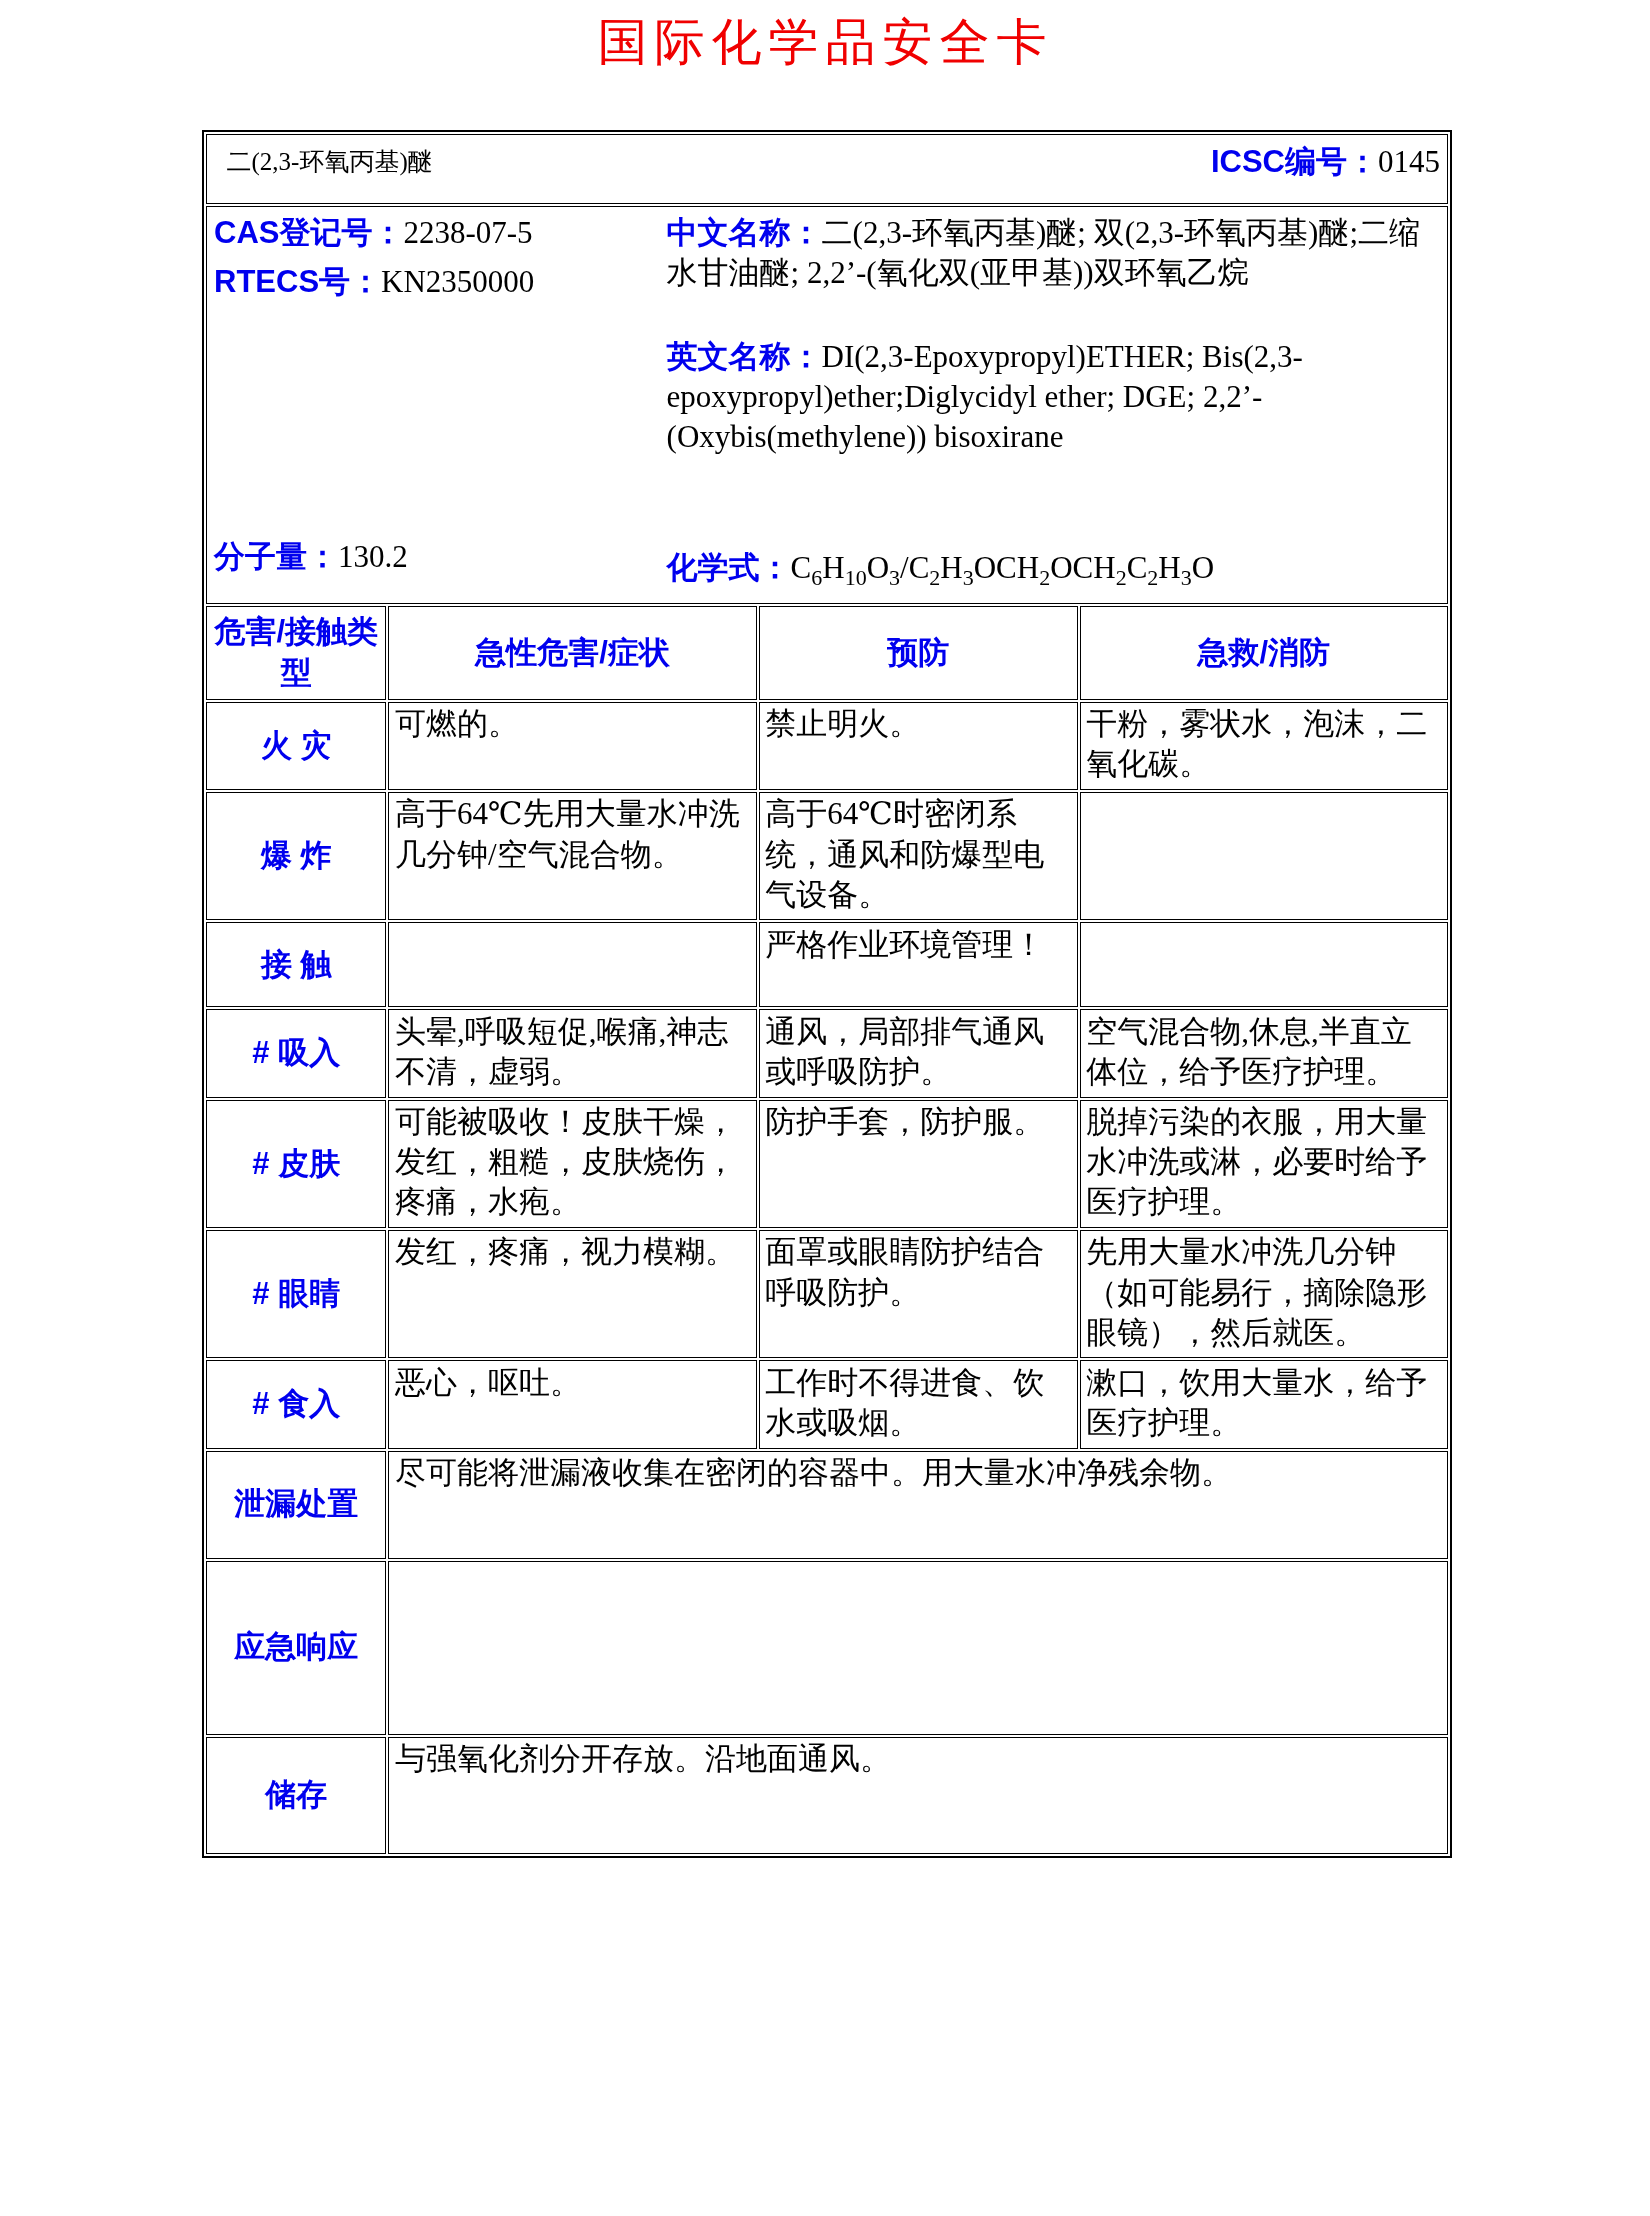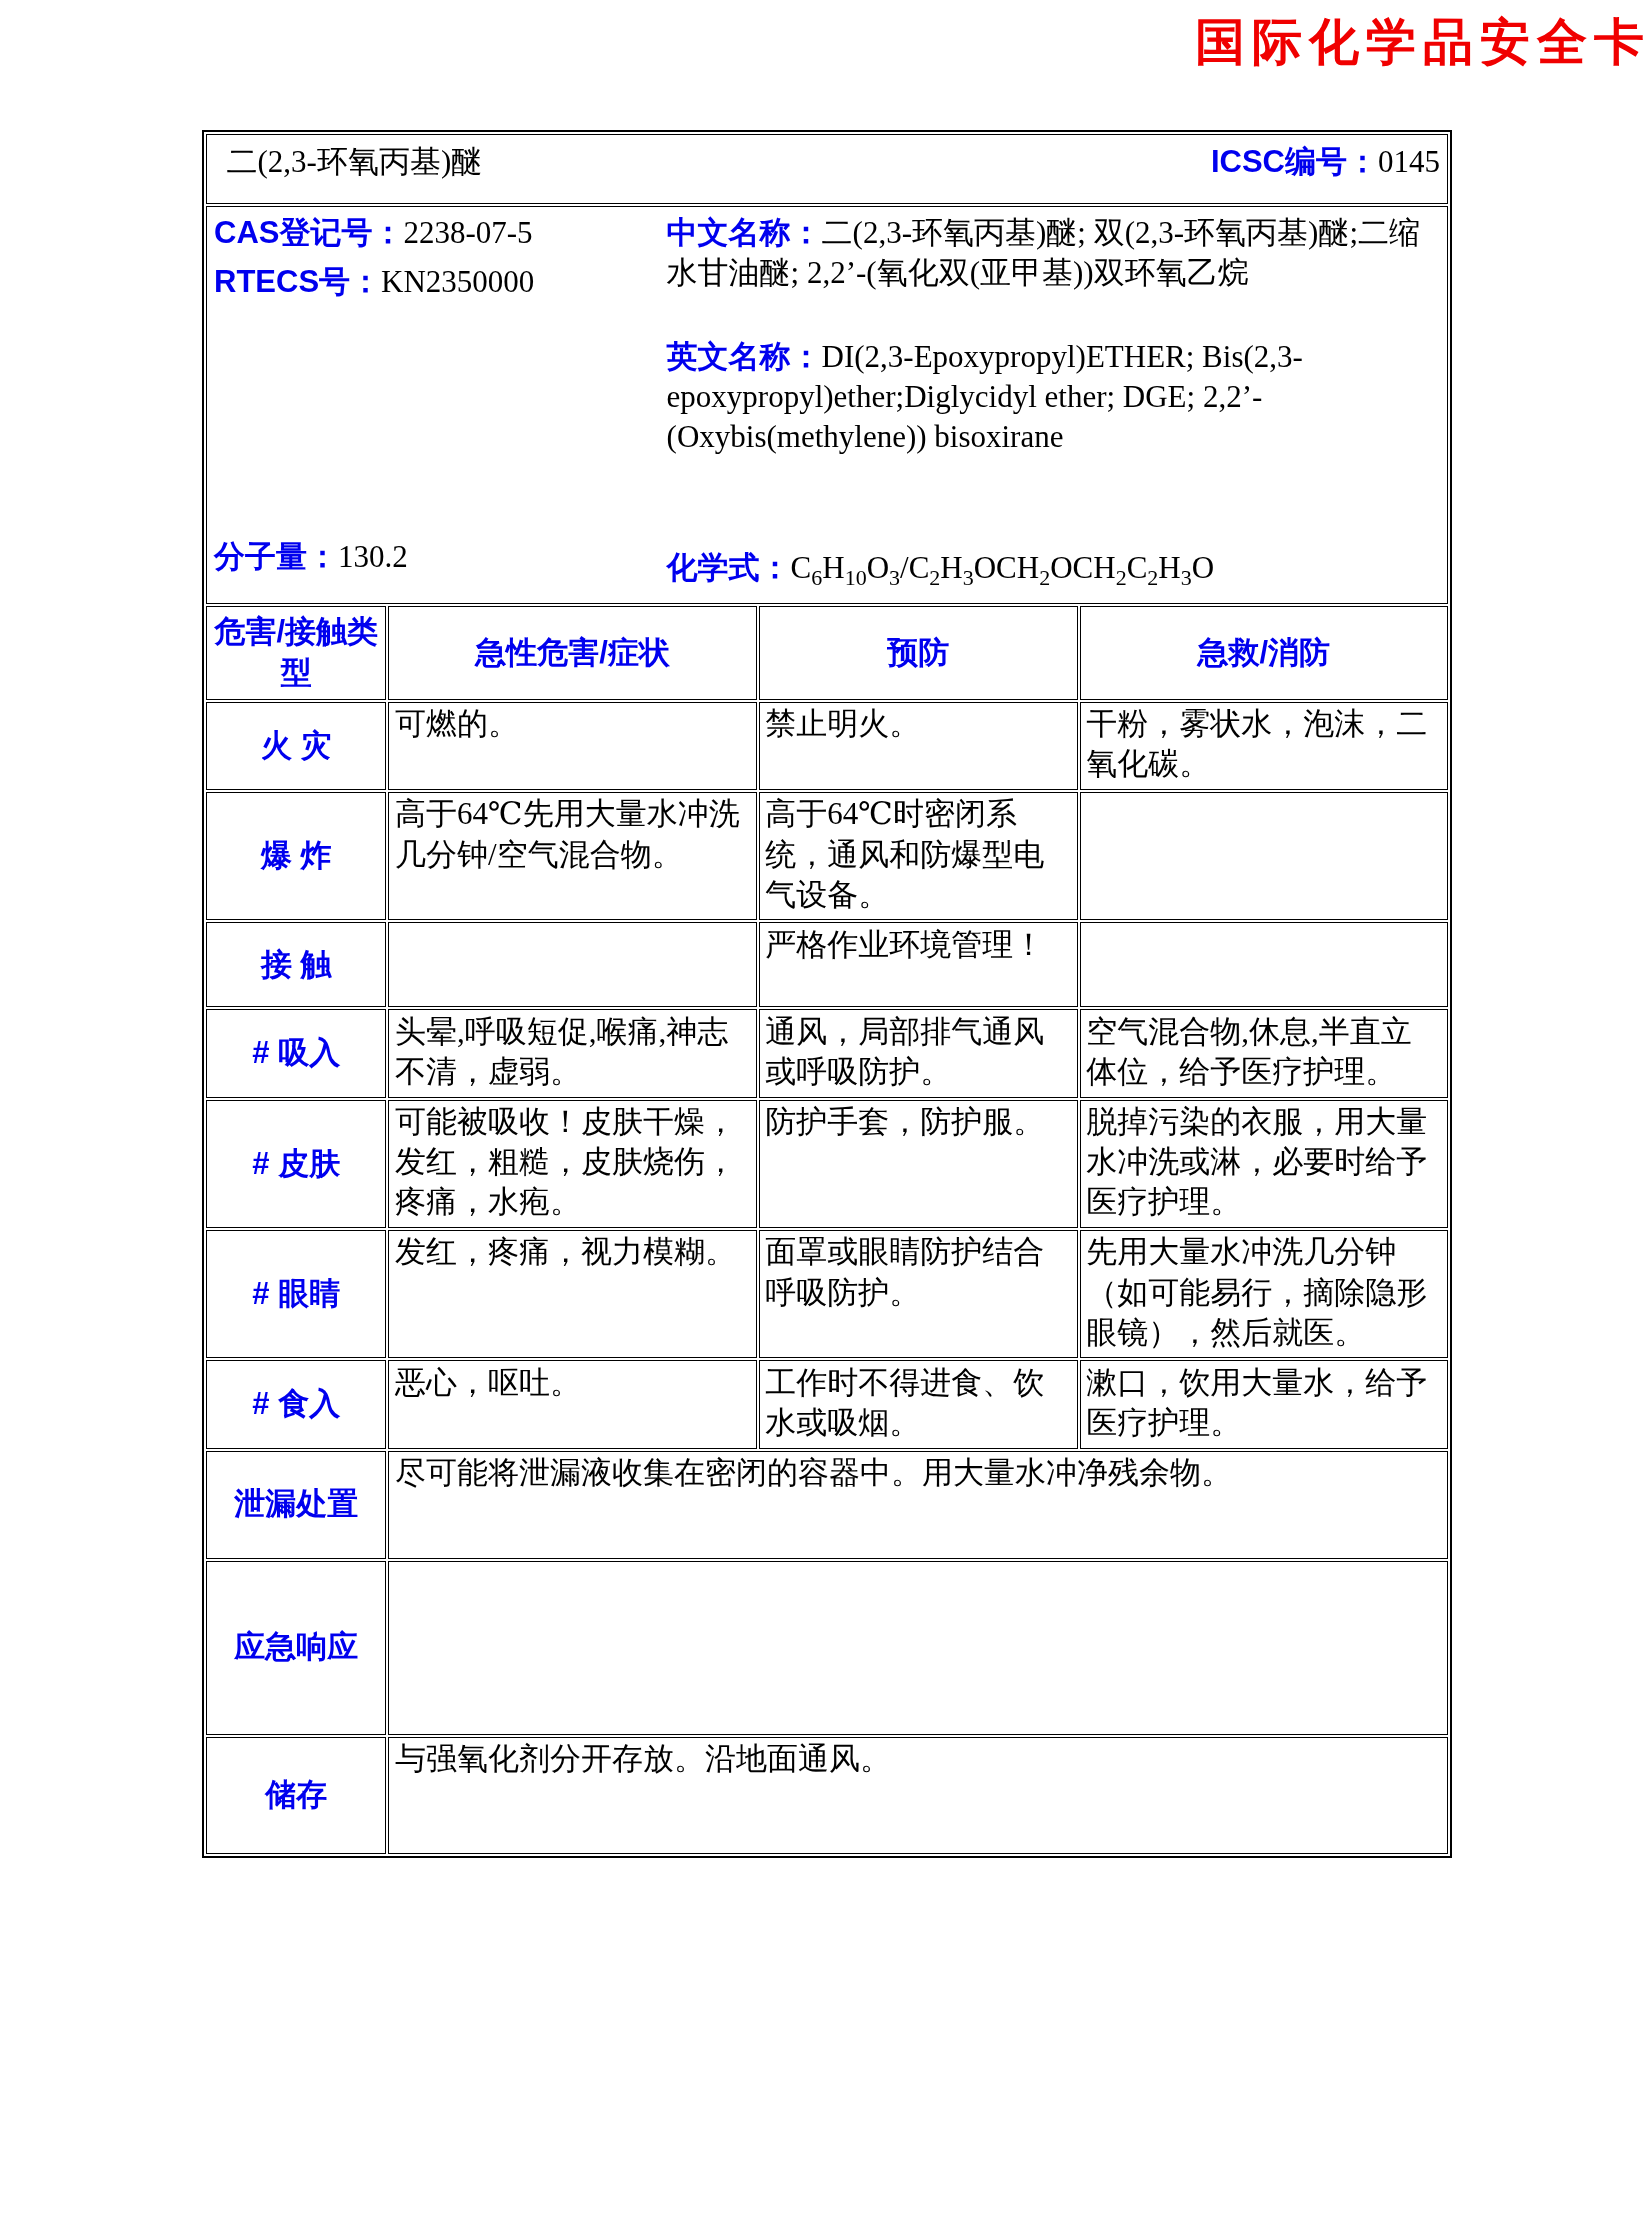--- a/index.html
+++ b/index.html
@@ -9,23 +9,23 @@
   }
   html,body{margin:0;padding:0;background:#ffffff;}
   body{
     width:1651px;height:2216px;
     font-family:"Liberation Serif","DejaVu Serif",serif;
     color:#000;
     -webkit-font-smoothing:antialiased;
   }
   .page-title{
     margin:0;padding-top:15.3px;height:77px;
-    text-align:right;
+    text-align:center;
     font-family:"Liberation Serif","DejaVu Serif",serif;
-    font-weight:bold;
+    font-weight:normal;
     font-size:50px;line-height:1.1;
     letter-spacing:7px;
     color:var(--red);
   }
   table.card{
     margin-left:202px;margin-top:38px;
     width:1250px;
     border:2.1px solid var(--line);
     border-collapse:separate;
     border-spacing:2.1px;
@@ -41,21 +41,21 @@
     word-break:break-word;
   }
   .blue-label{
     color:var(--blue);
     font-family:"Liberation Sans","DejaVu Sans",sans-serif;
     font-weight:bold;
   }
   
   td.name-cell{padding:7px 7px 7px 19.5px;}
   .name-flex{display:flex;justify-content:space-between;align-items:center;}
-  .name-flex .chem{font-size:31px;}
+  .name-flex .chem{font-size:25px;}
   .icsc-wrap{white-space:nowrap;}
   
   td.info-cell{padding:5.6px 9.8px 9.8px 7px;}
   .info-grid{display:flex;min-height:380px;}
   .info-left{width:37%;display:flex;flex-direction:column;}
   .info-right{width:63%;display:flex;flex-direction:column;}
   .info-line{margin-bottom:8.4px;}
   .info-line.mw{margin-top:auto;margin-bottom:16px;}
   .info-para{margin:0 0 4.2px 0;}
   .info-para.en{margin-top:39px;}

